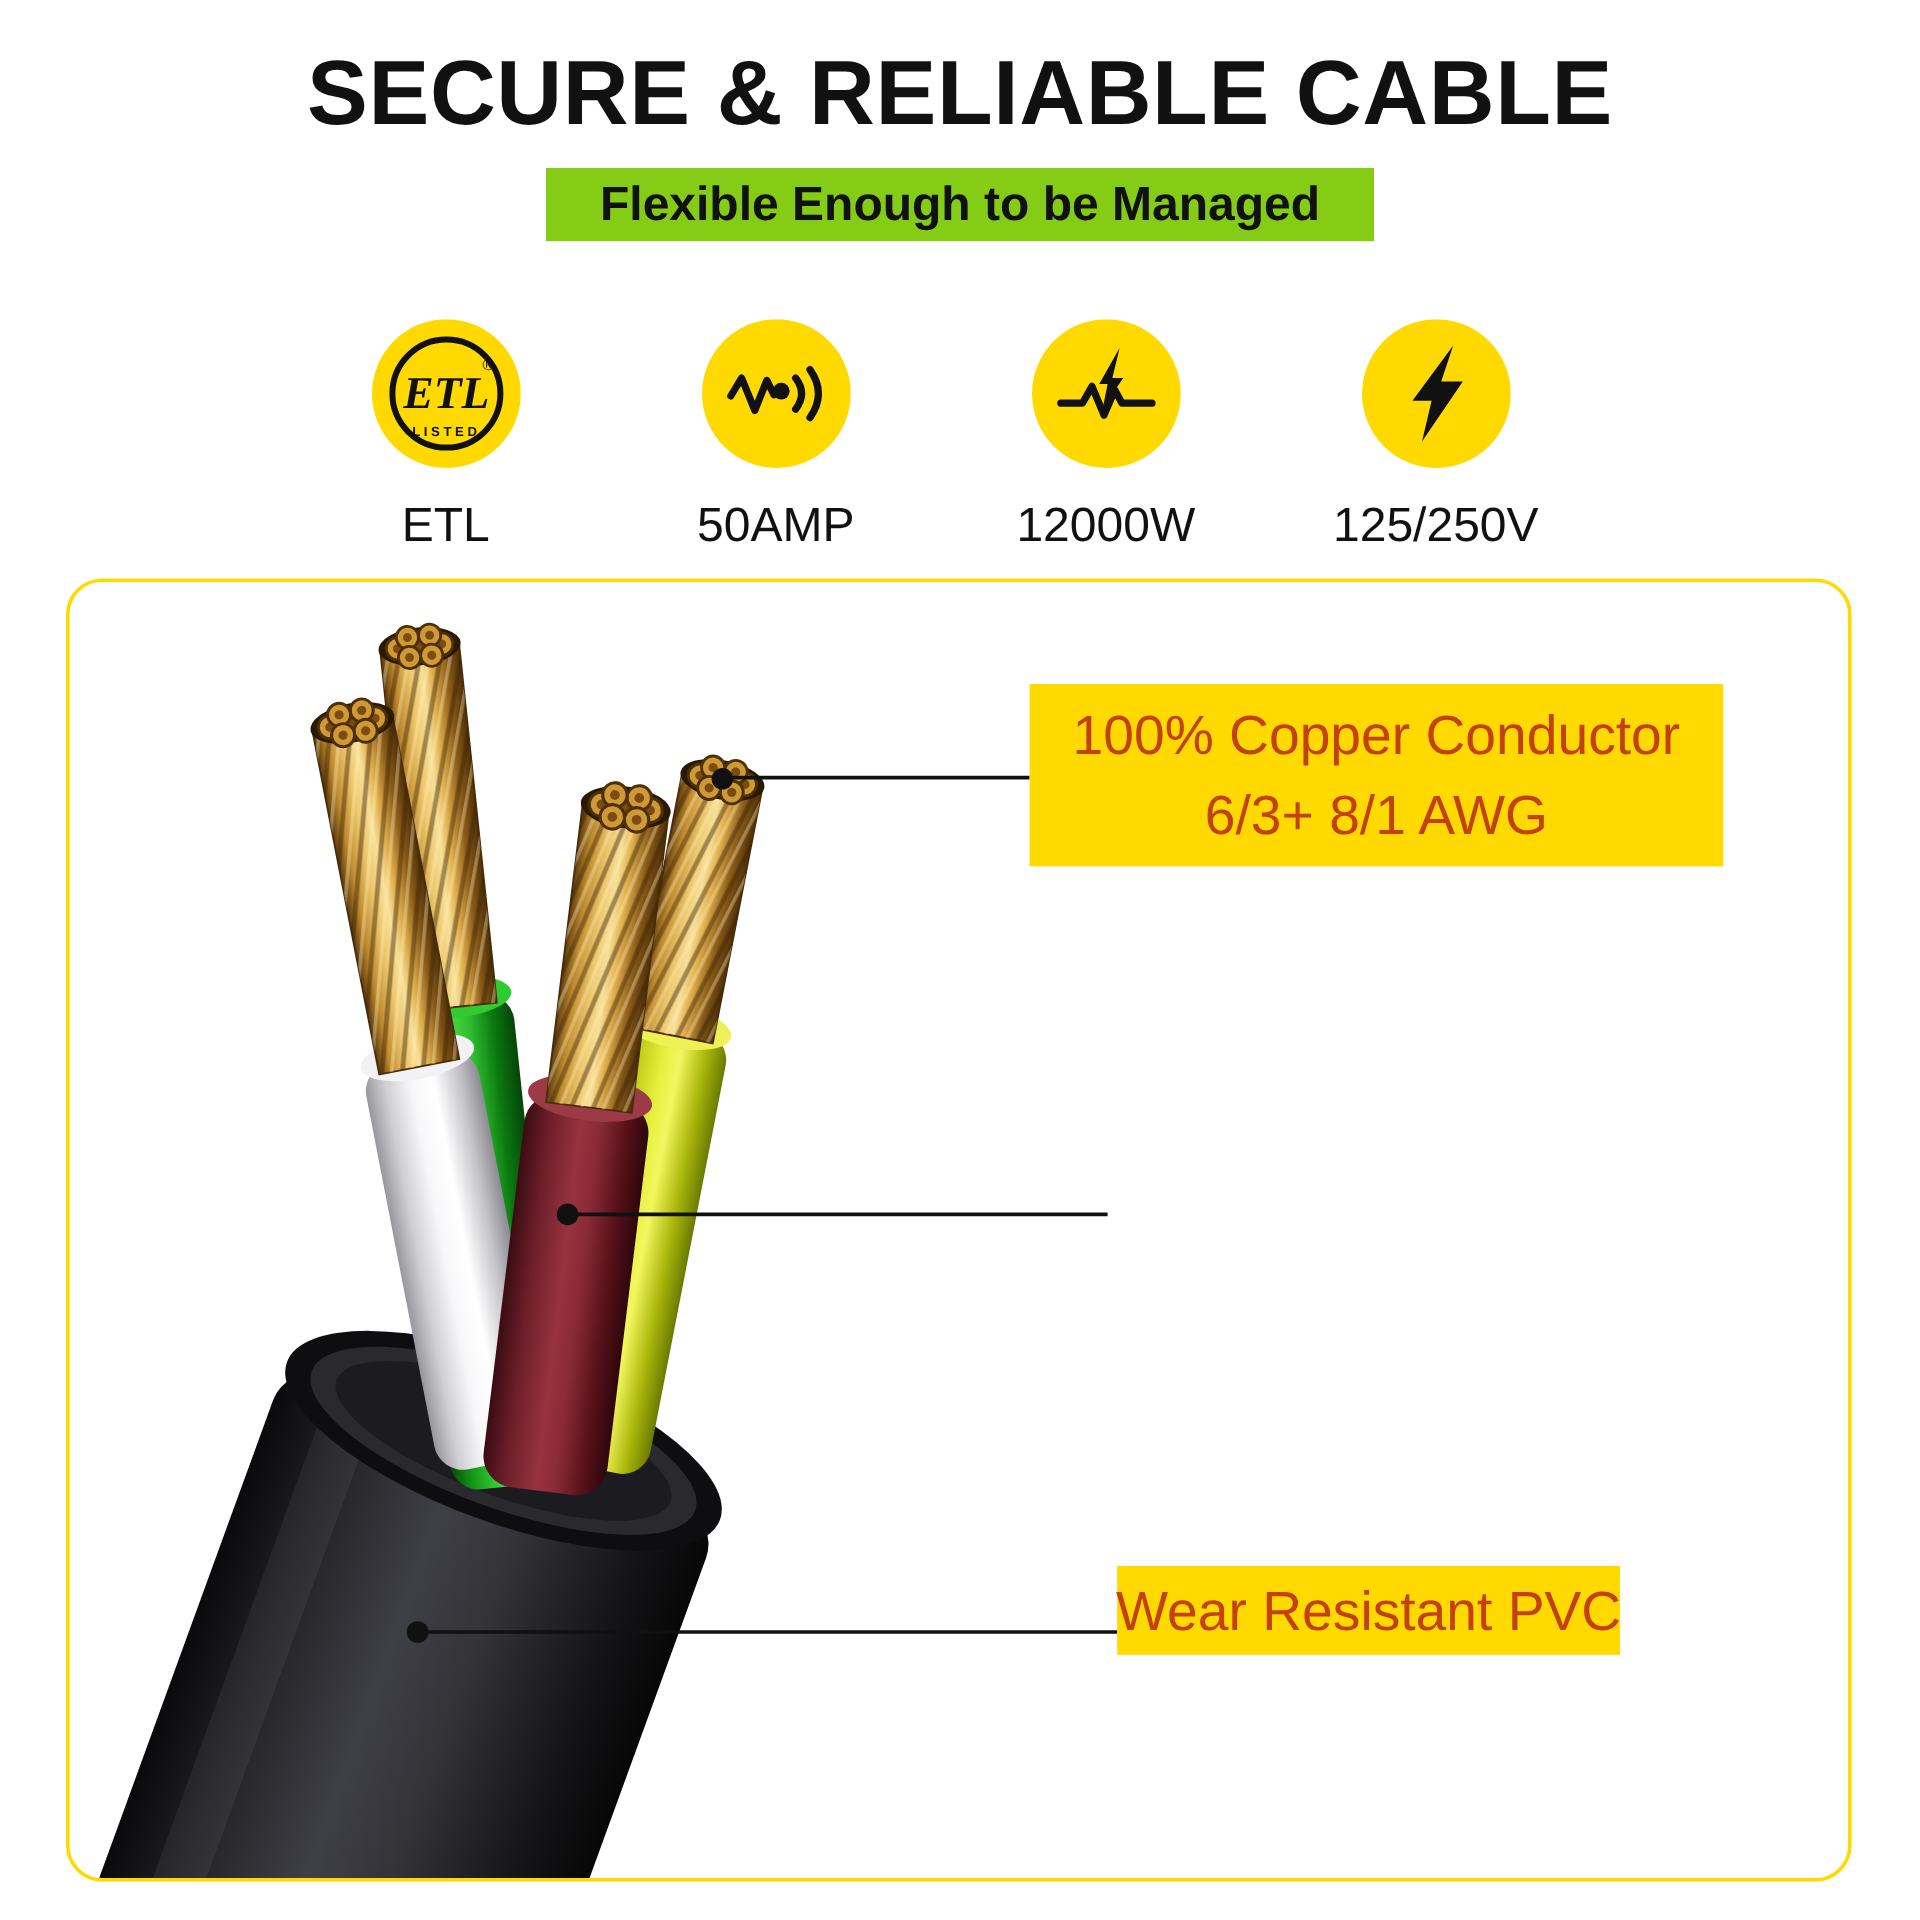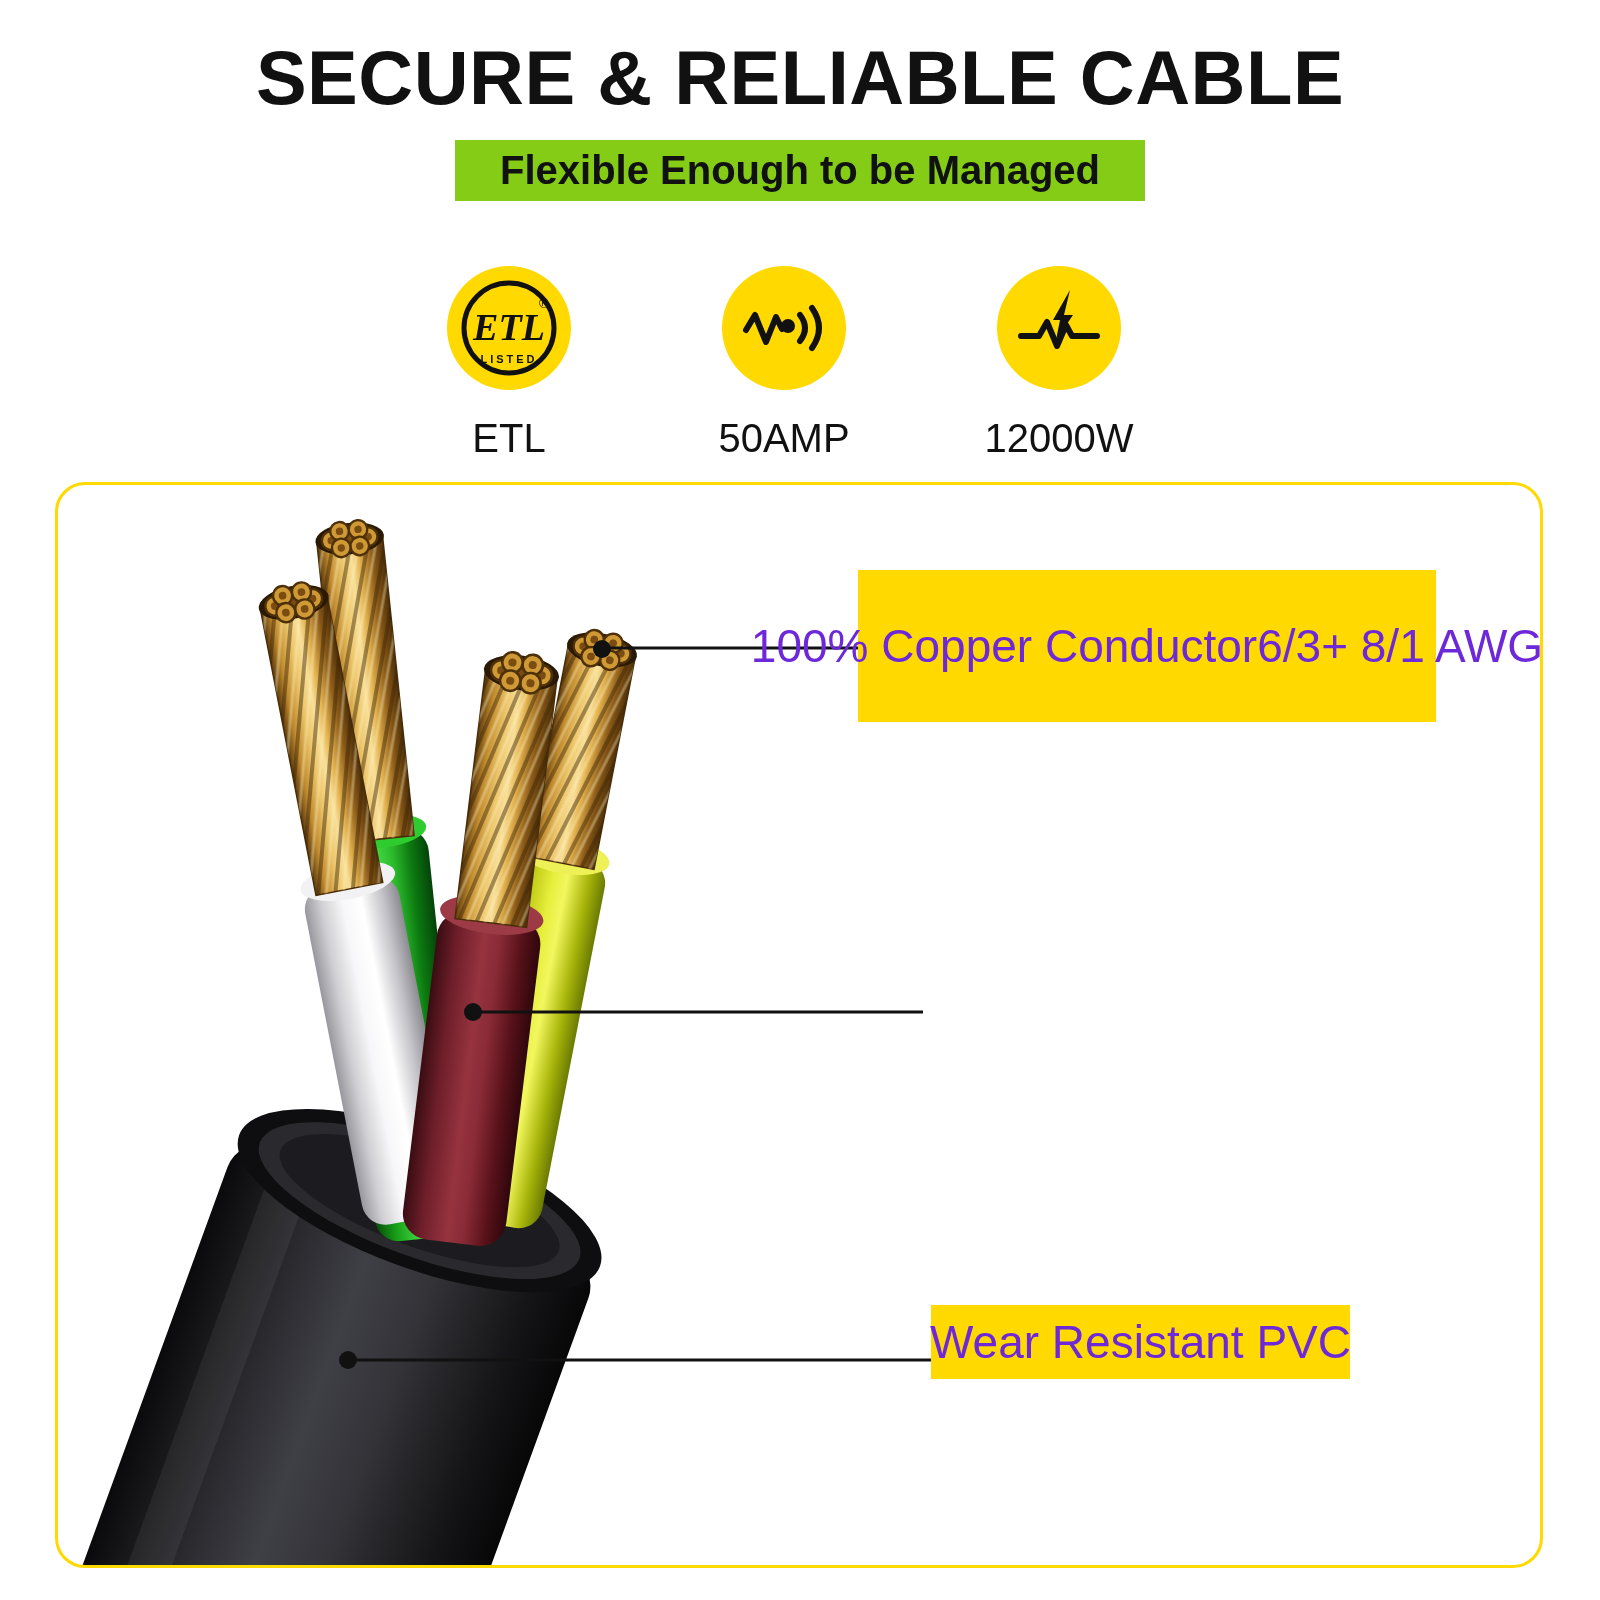--- a/index.html
+++ b/index.html
@@ -23,22 +23,22 @@
   .feature { display:flex; flex-direction:column; align-items:center; width:175px; }
   .feature svg { display:block; }
   .feature-label { margin-top:26px; font-size:40px; color:#111; }
   .panel {
     position:absolute; left:55px; top:482px; width:1488px; height:1086px;
     border:3px solid #FFD900; border-radius:30px; box-sizing:border-box;
     overflow:hidden; background:#ffffff;
   }
   .illustration { position:absolute; left:0; top:0; width:1482px; height:1080px; }
   .callout {
-    position:absolute; background:#FFD900; color:#6d28d9;
-    display:flex; align-items:center; justify-content:center;
+    position:absolute; background:#FFD900; color:#c2410c;
+    display:flex; flex-direction:column; align-items:center; justify-content:center;
     font-size:46px; line-height:1.45; text-align:left; white-space:nowrap;
   }
   .callout.c1 { left:800px; top:85px;  width:578px; height:152px; }
   .callout.c2 { left:865px; top:492px; width:437px; height:72px;  }
   .callout.c3 { left:873px; top:820px; width:419px; height:74px;  }
 </style>
 </head>
 <body>
 
 <h1 class="title">SECURE &amp; RELIABLE CABLE</h1>
@@ -73,20 +73,27 @@
 
   <div class="feature">
     <svg width="124" height="124" viewBox="-62 -62 124 124">
       <circle r="62" fill="#FFD900"></circle>
       <path d="M-38 8 H-20 L-12 -6 L-2 18 L7 -3 L13 8 H38" stroke="#111" stroke-width="6" fill="none" stroke-linecap="round" stroke-linejoin="round"></path>
       <polygon points="11,-38 -6,-8 1,-8 -3,12 14,-13 5,-13" fill="#111"></polygon>
     </svg>
     <div class="feature-label">12000W</div>
   </div>
 
+  <div class="feature">
+    <svg width="124" height="124" viewBox="-62 -62 124 124">
+      <circle r="62" fill="#FFD900"></circle>
+      <polygon points="14,-40 -20,6 -4,6 -12,40 22,-10 4,-10" fill="#111"></polygon>
+    </svg>
+    <div class="feature-label">125/250V</div>
+  </div>
 
 </div>
 
 <div class="panel">
 
   <svg class="illustration" viewBox="0 0 1482 1080">
     <defs>
       <linearGradient id="gCopper" x1="0" y1="0" x2="1" y2="0">
         <stop offset="0" stop-color="#5e3c0e"></stop>
         <stop offset="0.15" stop-color="#c08a2e"></stop>

